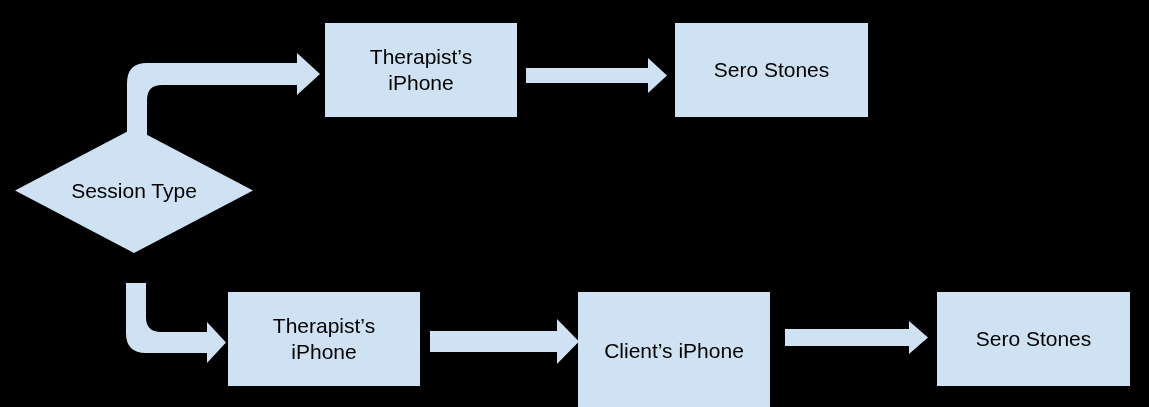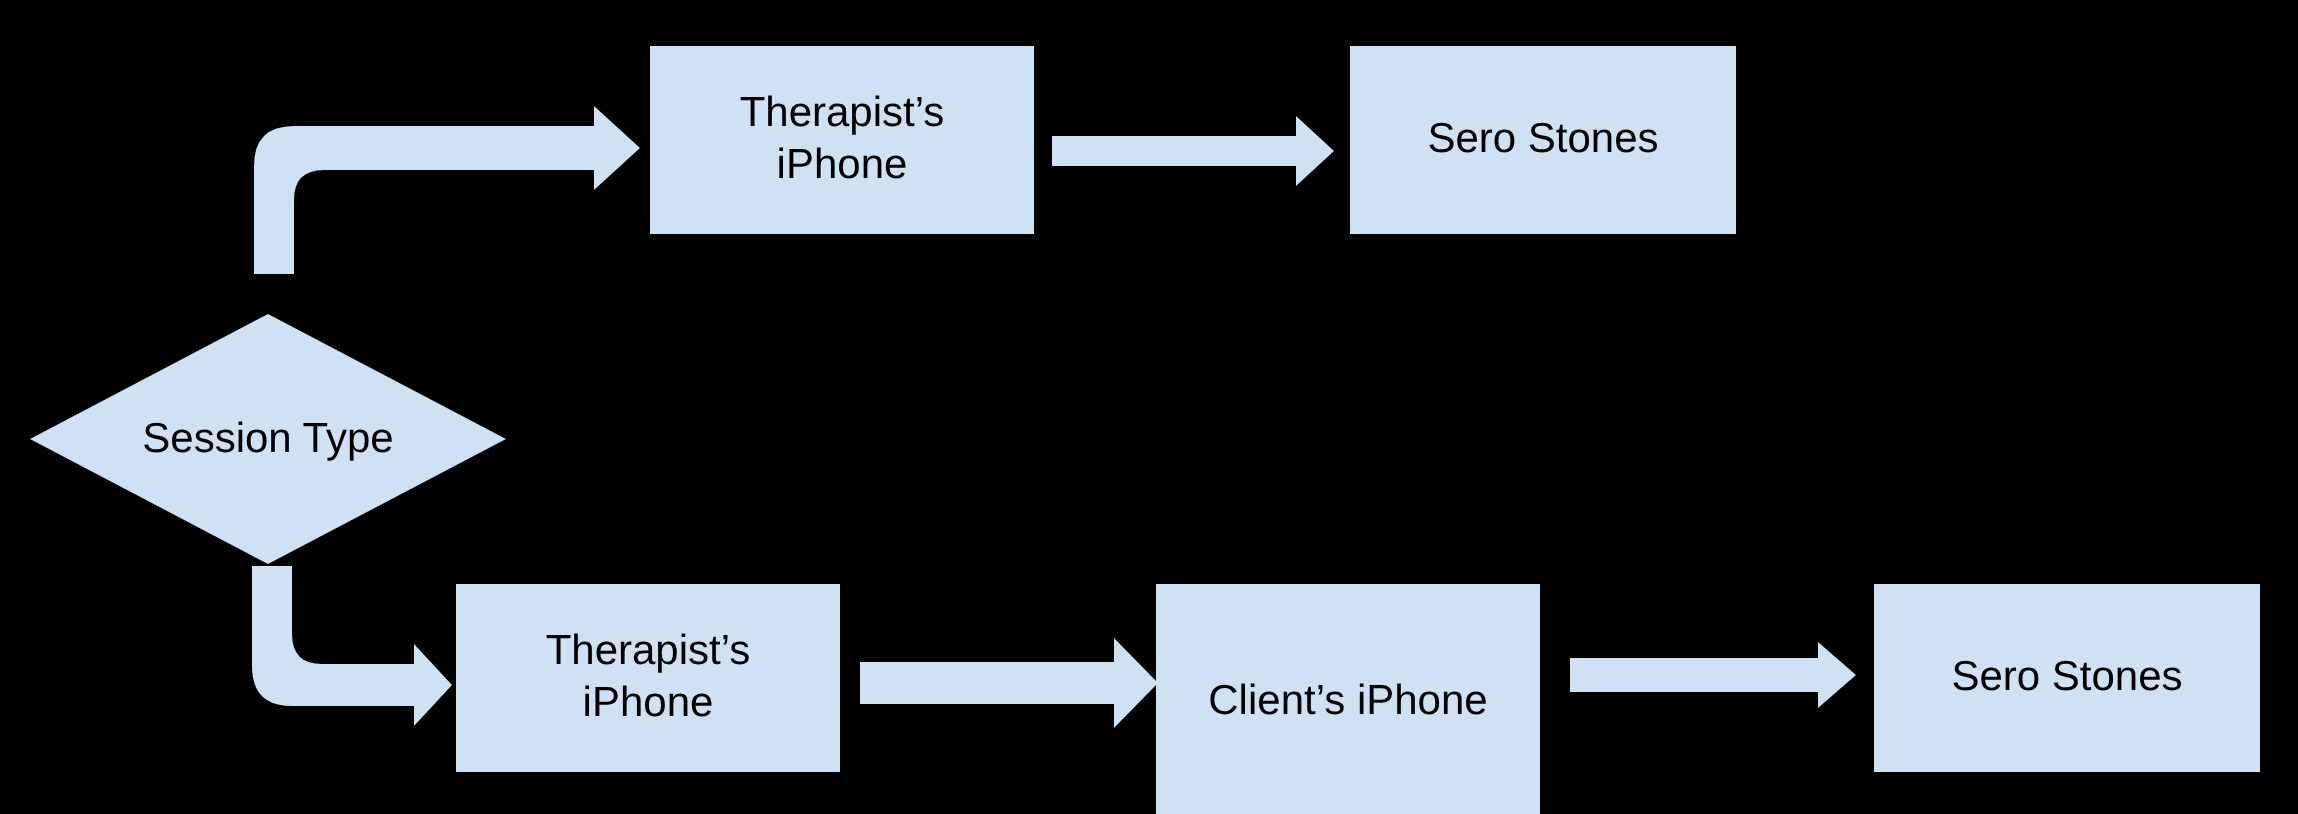--- a/index.html
+++ b/index.html
@@ -27,21 +27,21 @@
     line-height: 26px;
     white-space: pre-line;
   }
   .process {  }
   .decision {
     clip-path: polygon(50% 0, 100% 50%, 50% 100%, 0 50%);
   }
   
   #node-top-therapist  { left: 325px; top: 23px;  width: 192px; height: 94px; }
   #node-top-sero       { left: 675px; top: 23px;  width: 193px; height: 94px; }
-  #node-decision       { left: 15px;  top: 157px; width: 238px; height: 125px; }
+  #node-decision       { left: 15px;  top: 128px; width: 238px; height: 125px; }
   #node-bottom-therapist { left: 228px; top: 292px; width: 192px; height: 94px; }
   #node-client         { left: 578px; top: 292px; width: 192px; height: 118px; text-align: right; }
   #node-bottom-sero    { left: 937px; top: 292px; width: 193px; height: 94px; }
   .arrow-layer {
     position: absolute;
     left: 0; top: 0;
     width: 1149px;
     height: 407px;
   }
   .arrow-layer path {

